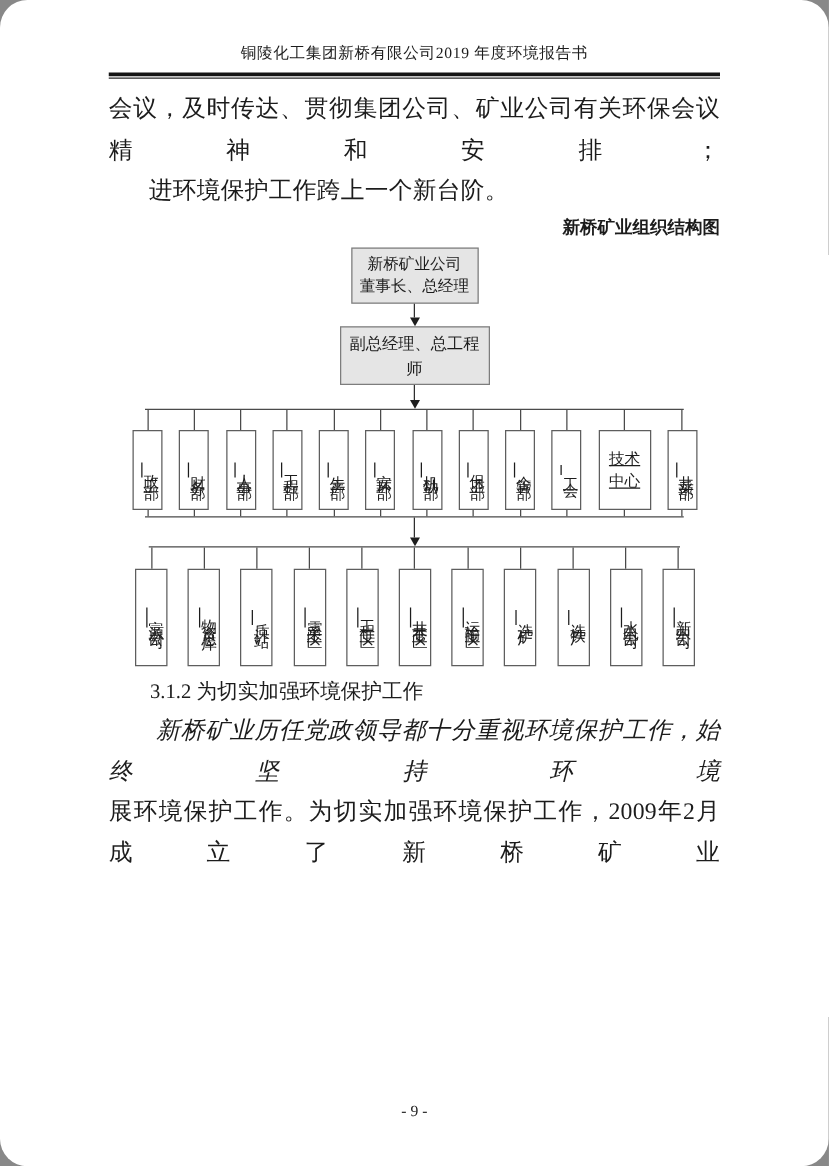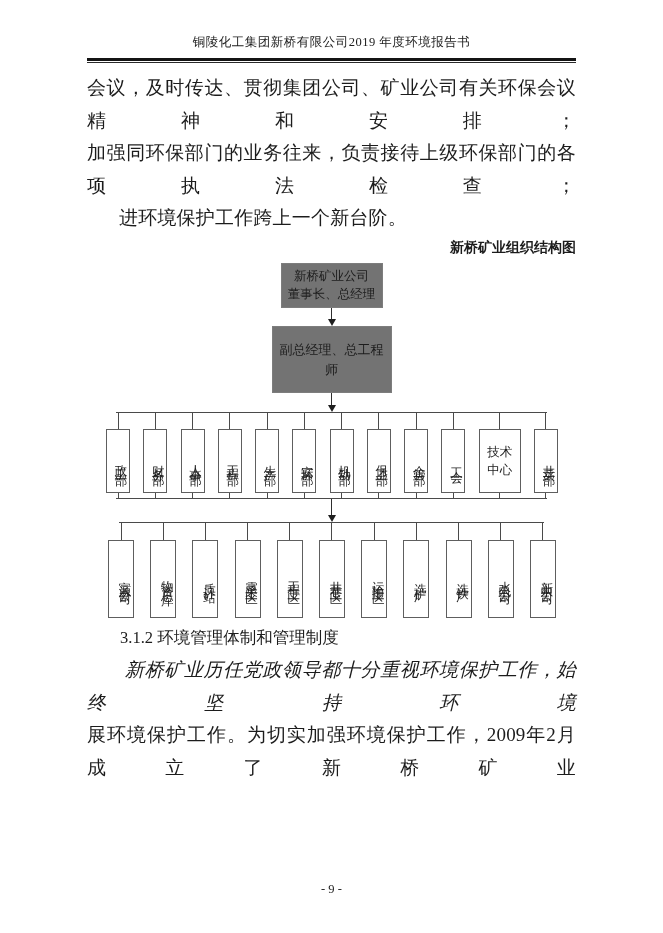--- a/index.html
+++ b/index.html
@@ -6,58 +6,59 @@
   html,body { background:#888; }
   .page {
     position:relative;
     width:663px; height:933px;
     margin:0 auto;
     background:#ffffff;
     color:#1c1c1c;
     font-family:"Liberation Serif","DejaVu Serif",serif;
     padding:34px 87px 0 87px;
     overflow:hidden;
+    border-radius:22px;
   }
   
   .hdr-title { text-align:center; font-size:12.5px; letter-spacing:.5px; }
   .hdr-rule { margin-top:7px; }
   .hdr-rule .r1 { height:3px; background:#141414; }
   .hdr-rule .r2 { height:1px; background:#2a2a2a; margin-top:1px; }
   
   .body-text { margin-top:9px; }
   .line {
     font-size:19px; line-height:32.5px;
     text-align:justify; text-align-last:justify;
     letter-spacing:.2px;
   }
   .line.short { text-align-last:left;margin-left:32px; }
   .line.ind { text-indent:2em;font-style:italic; }
   .sec-heading { font-size:16.5px; line-height:32px; text-indent:2em; margin-top:4px; }
   
   .chart { width:489px; margin-top:3px; }
   .chart-title { text-align:right; font-size:14px; font-weight:bold; line-height:20px; }
   .oc-box {
-    border:1px solid #7d7d7d; background:#737373;
+    border:1px solid #7d7d7d; background:#e5e5e5;
     text-align:center; font-size:12.5px; line-height:1.5;
   }
   .oc-top { width:102px; margin:5px auto 0 auto; padding:3px 2px; }
-  .oc-mid { width:120px; margin:0 auto; padding:13px 2px; font-size:13px; }
+  .oc-mid { width:120px; margin:0 auto; padding:3px 2px; font-size:13px; }
   .arrow { display:flex; flex-direction:column; align-items:center; }
   .arrow .aline { width:1.5px; background:#2e2e2e; }
   .arrow .ahead {
     width:0; height:0;
     border-left:4px solid transparent; border-right:4px solid transparent;
     border-top:7px solid #1e1e1e;
   }
   .a1 .aline { height:11px; } .a2 .aline { height:12px; }
   .bus { height:1px; background:#4a4a4a; }
   .bus1 { margin:0 29px; }
   .bus2 { margin:0 29px; }
   .bus3 { margin:0 32px; }
-  .row { display:flex; justify-content:space-between; }
+  .row { display:flex; justify-content:space-between;text-decoration:underline; }
   .row1 { padding:0 18px 0 19px; }
   .row2 { padding:0 20px 0 21px; }
   .col { display:flex; flex-direction:column; align-items:center; }
   .stub { display:block; width:1px; background:#4a4a4a; }
   .st-r1 { height:16px; } .st-r1b { height:5px; } .st-r2 { height:17px; }
   .vbox {
     border:1px solid #5e5e5e;
     writing-mode:vertical-rl; text-orientation:upright;
     text-align:center; letter-spacing:4px;
     font-size:12.5px;
@@ -80,21 +81,20 @@
 <div class="page">
 
   <div class="hdr-title">铜陵化工集团新桥有限公司2019 年度环境报告书</div>
   <div class="hdr-rule">
     <div class="r1"></div>
     <div class="r2"></div>
   </div>
 
   <div class="body-text">
     <div class="line">会议，及时传达、贯彻集团公司、矿业公司有关环保会议精神和安排；</div>
-    <div class="line">加强同环保部门的业务往来，负责接待上级环保部门的各项执法检查；</div>
     <div class="line short">进环境保护工作跨上一个新台阶。</div>
   </div>
 
   <div class="chart">
     <div class="chart-title">新桥矿业组织结构图</div>
 
     <div class="oc-box oc-top">
       <div>新桥矿业公司</div>
       <div>董事长、总经理</div>
     </div>
@@ -226,21 +226,21 @@
           <span class="stub st-r2"></span>
           <div class="vbox">水电公司</div>
         </div>
       <div class="col">
           <span class="stub st-r2"></span>
           <div class="vbox">新中公司</div>
         </div>
     </div>
   </div>
 
-  <div class="sec-heading">3.1.2 环境管理体制和管理制度</div>
+  <div class="sec-heading">3.1.2 为切实加强环境保护工作</div>
 
   <div class="body-text" style="margin-top:0;">
     <div class="line ind">新桥矿业历任党政领导都十分重视环境保护工作，始终坚持环境</div>
     <div class="line">展环境保护工作。为切实加强环境保护工作，2009年2月成立了新桥矿业</div>
 
   </div>
 
   <div class="footer">- 9 -</div>
 
 </div>

